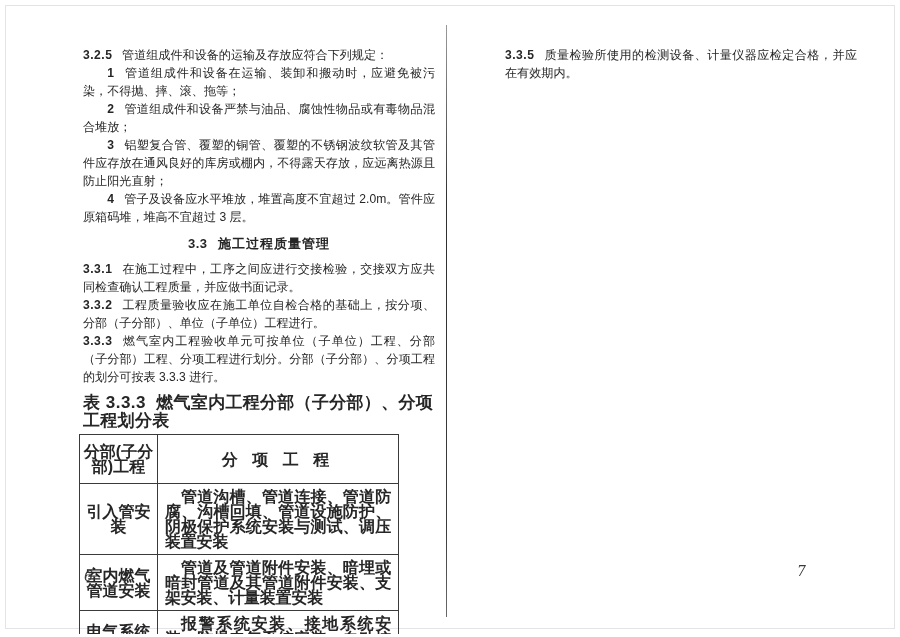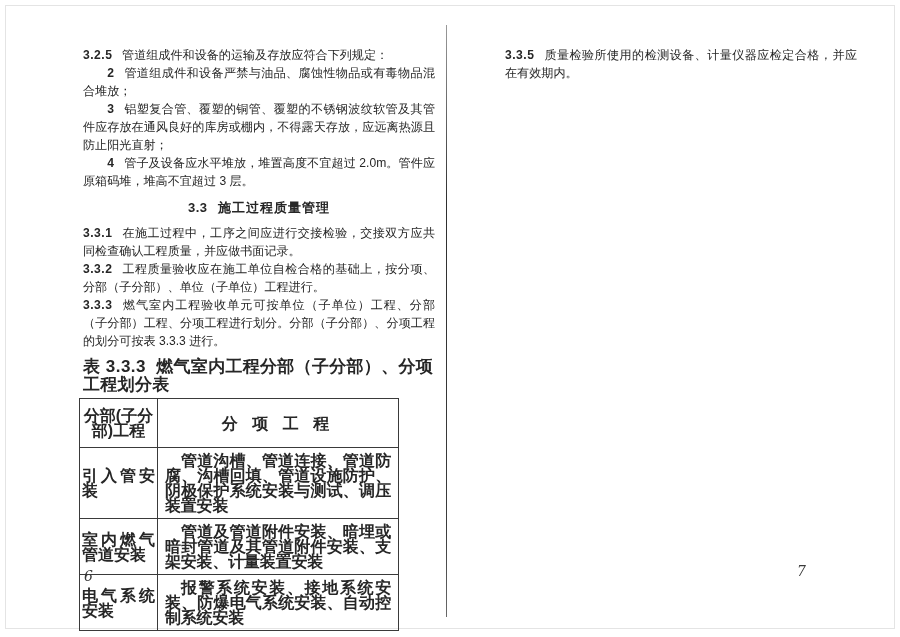--- a/index.html
+++ b/index.html
@@ -22,37 +22,38 @@
   .heading .num{margin-right:0.8em;}
   .caption{margin:8px 0 4px;text-align:left;font-weight:700;font-size:17px;
     text-indent:0;letter-spacing:0.3px;}
   .caption .num{margin-right:0.6em;}
   table.div-table{border-collapse:collapse;width:320px;margin-left:-4px;
     font-size:16px;line-height:15px;color:#262626;table-layout:fixed;}
   .div-table th,.div-table td{border:1px solid #3a3a3a;font-weight:600;}
   .div-table col.c1{width:78px;}
   .div-table th{padding:9px 2px;text-align:center;}
   .div-table th.h2{letter-spacing:5px;}
-  .div-table td.part{padding:5px 2px;}
+  .div-table td.part{padding:5px 2px;text-align:center;}
   .div-table td.items{padding:5px 7px;text-align:justify;text-indent:1em;
     letter-spacing:-0.2px;}
   .pagenum{position:absolute;font-family:"DejaVu Serif",serif;font-style:italic;
     font-size:14px;color:#3a3a3a;}
   .pagenum-l{left:84px;top:568px;}
   .pagenum-r{left:797px;top:563px;}
 </style>
 </head>
 <body>
 
 <div class="sheet">
   <div class="frame"></div>
   <div class="divider"></div>
 
   <div class="page page-l">
     <p class="para"><span class="num">3.2.5</span><span>管道组成件和设备的运输及存放应符合下列规定：</span></p>
+    <p class="para sub"><span class="num">1</span><span>管道组成件和设备在运输、装卸和搬动时，应避免被污染，不得抛、摔、滚、拖等；</span></p>
     <p class="para sub"><span class="num">2</span><span>管道组成件和设备严禁与油品、腐蚀性物品或有毒物品混合堆放；</span></p>
     <p class="para sub"><span class="num">3</span><span>铝塑复合管、覆塑的铜管、覆塑的不锈钢波纹软管及其管件应存放在通风良好的库房或棚内，不得露天存放，应远离热源且防止阳光直射；</span></p>
     <p class="para sub"><span class="num">4</span><span>管子及设备应水平堆放，堆置高度不宜超过 2.0m。管件应原箱码堆，堆高不宜超过 3 层。</span></p>
 
     <div class="heading"><span class="num">3.3</span><span>施工过程质量管理</span></div>
 
     <p class="para"><span class="num">3.3.1</span><span>在施工过程中，工序之间应进行交接检验，交接双方应共同检查确认工程质量，并应做书面记录。</span></p>
     <p class="para"><span class="num">3.3.2</span><span>工程质量验收应在施工单位自检合格的基础上，按分项、分部（子分部）、单位（子单位）工程进行。</span></p>
     <p class="para"><span class="num">3.3.3</span><span>燃气室内工程验收单元可按单位（子单位）工程、分部（子分部）工程、分项工程进行划分。分部（子分部）、分项工程的划分可按表 3.3.3 进行。</span></p>
 

